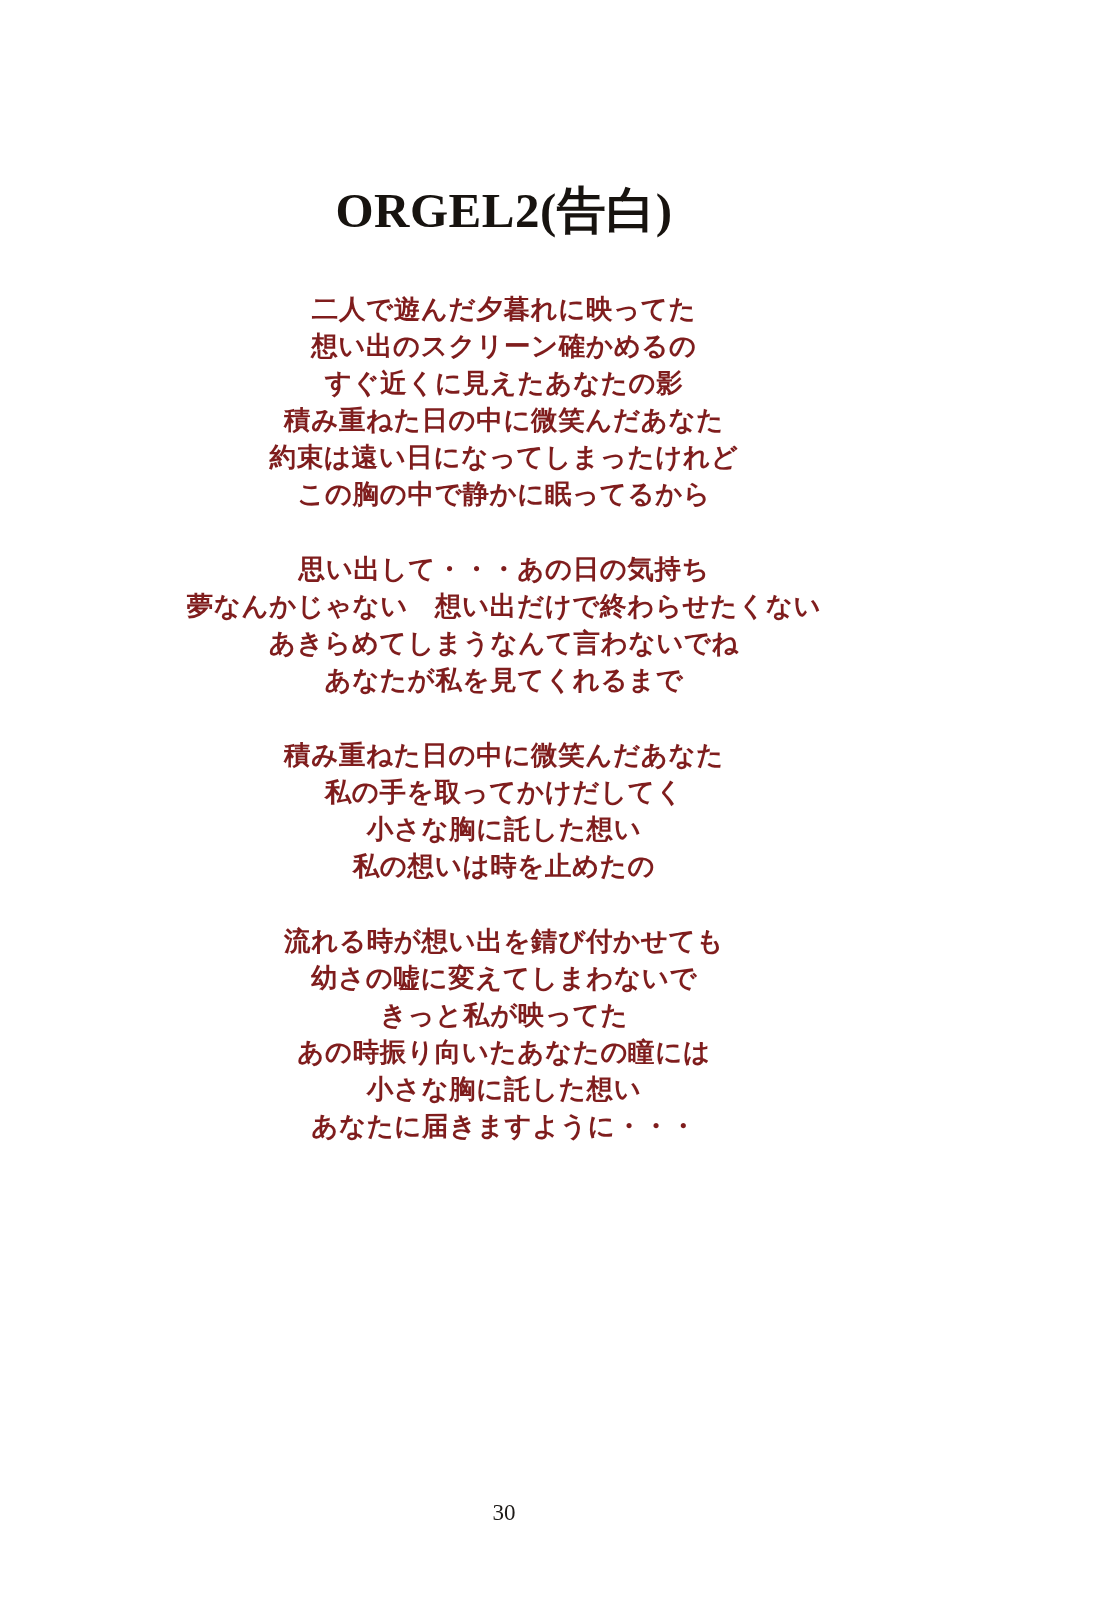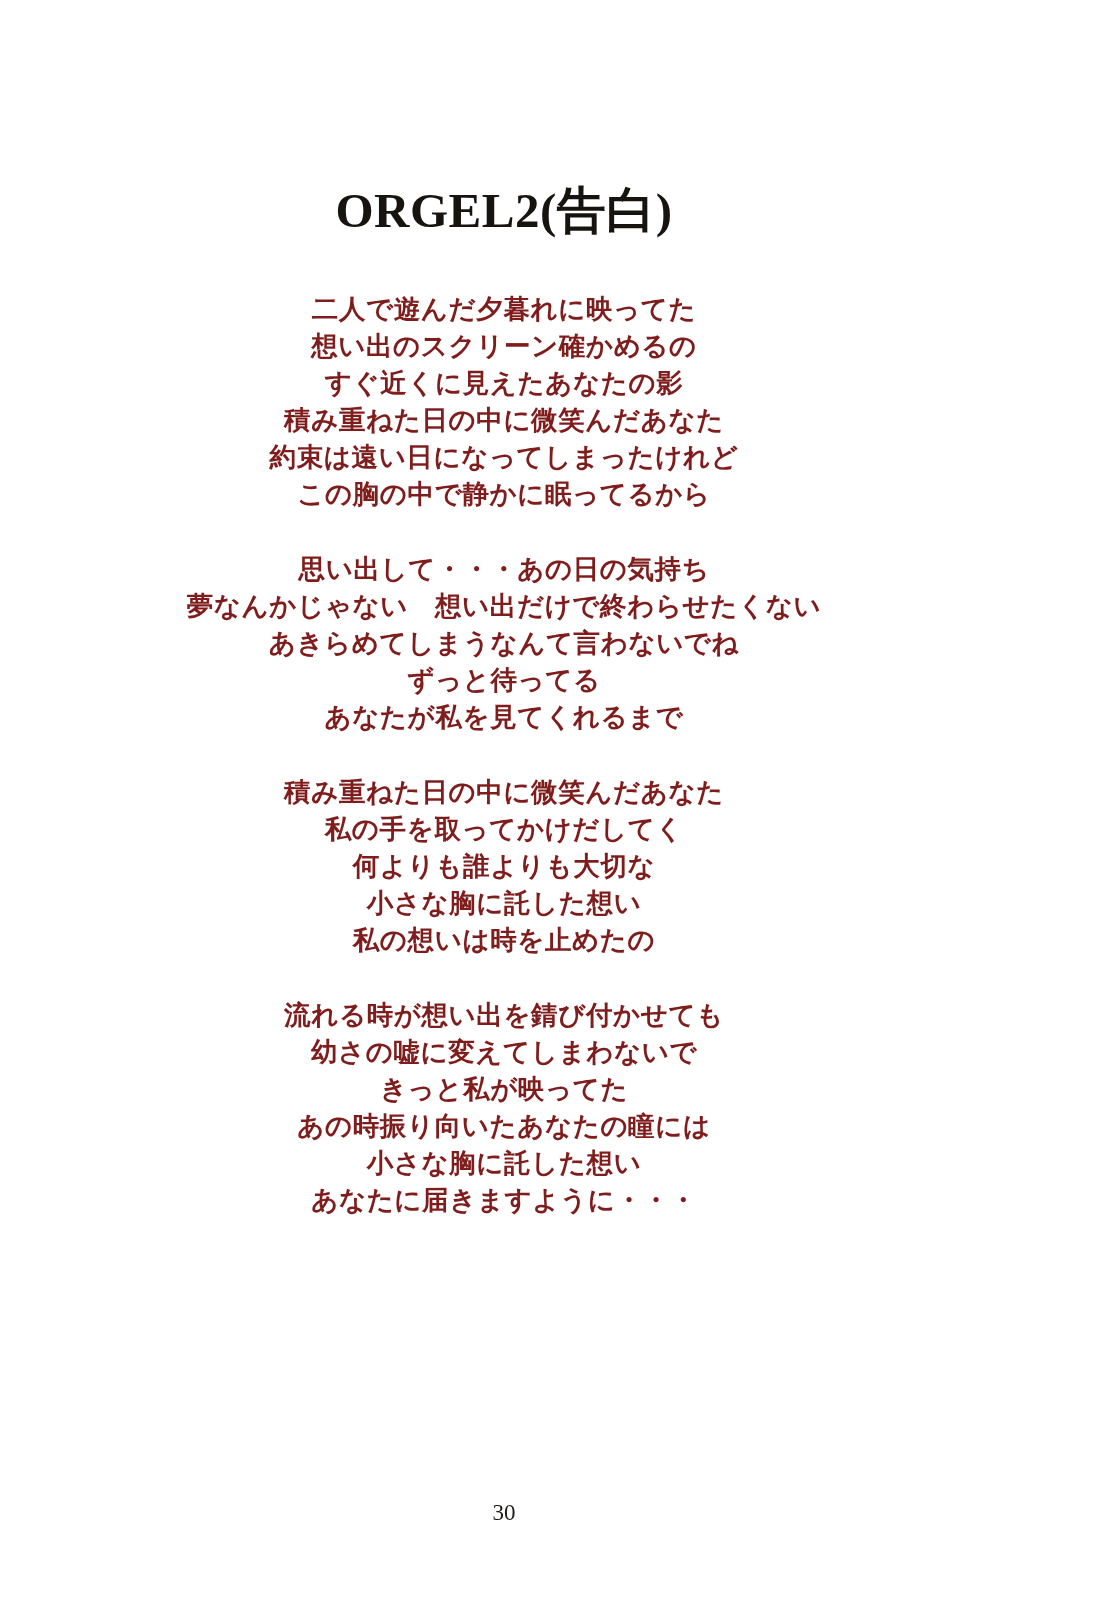--- a/index.html
+++ b/index.html
@@ -82,28 +82,26 @@
       <div class="line">すぐ近くに見えたあなたの影</div>
       <div class="line">積み重ねた日の中に微笑んだあなた</div>
       <div class="line">約束は遠い日になってしまったけれど</div>
       <div class="line">この胸の中で静かに眠ってるから</div>
     </div>
 
     <div class="stanza">
       <div class="line">思い出して・・・あの日の気持ち</div>
       <div class="line">夢なんかじゃない　想い出だけで終わらせたくない</div>
       <div class="line">あきらめてしまうなんて言わないでね</div>
-      <div class="line">ずっと待ってる</div>
       <div class="line">あなたが私を見てくれるまで</div>
     </div>
 
     <div class="stanza">
       <div class="line">積み重ねた日の中に微笑んだあなた</div>
       <div class="line">私の手を取ってかけだしてく</div>
-      <div class="line">何よりも誰よりも大切な</div>
       <div class="line">小さな胸に託した想い</div>
       <div class="line">私の想いは時を止めたの</div>
     </div>
 
     <div class="stanza">
       <div class="line">流れる時が想い出を錆び付かせても</div>
       <div class="line">幼さの嘘に変えてしまわないで</div>
       <div class="line">きっと私が映ってた</div>
       <div class="line">あの時振り向いたあなたの瞳には</div>
       <div class="line">小さな胸に託した想い</div>

